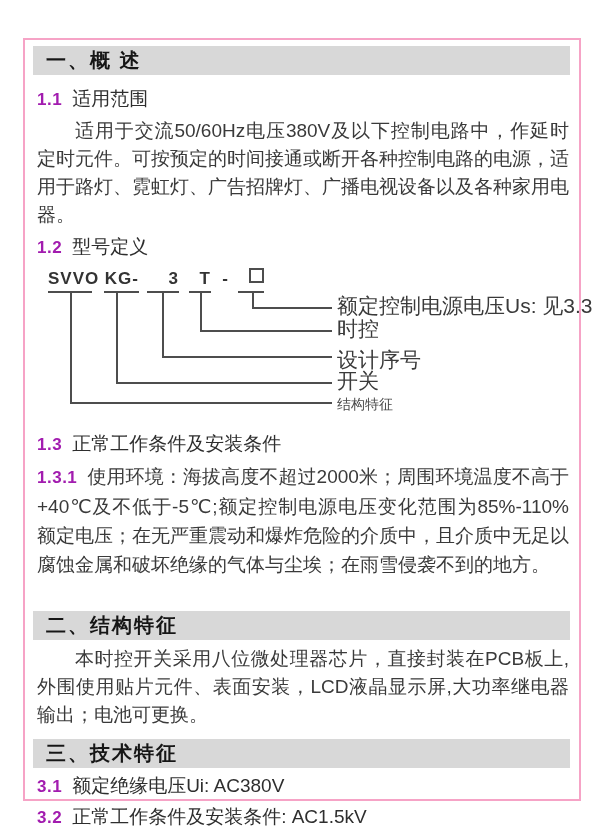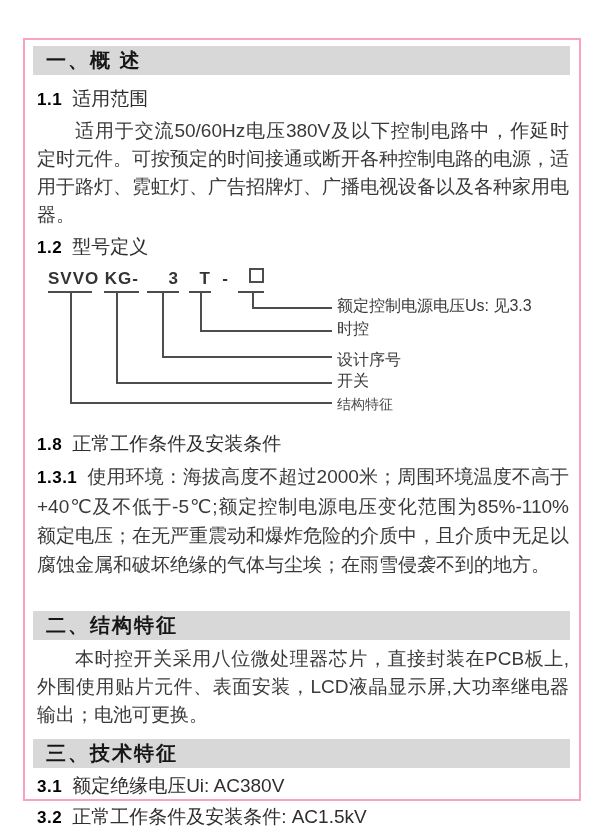--- a/index.html
+++ b/index.html
@@ -16,41 +16,41 @@
     margin:6px 9px 0 8px; background:#d8d8d8; color:#161616;
     font-size:20px; font-weight:bold; letter-spacing:2px;
     padding:2px 0 3px 13px; line-height:24px;
   }
   .sec-bar.sec2 { margin-top:32px; }
   .sec-bar.sec3 { margin-top:10px; }
   .content { padding:0 10px 0 12px; }
   .hline { margin:12px 0 0 0; font-size:19px; color:#2e2e2e; line-height:24px; }
   .hline.tight { margin-top:6px; }
   .hline b, .body b {
-    font-size:17px; font-weight:bold; color:#000000;
+    font-size:17px; font-weight:bold; color:#a21caf;
     margin-right:10px; letter-spacing:0.5px;
   }
   .body {
     margin:5px 0 0 0; font-size:19px; line-height:28px;
     color:#3a3a3a; text-align:justify;
   }
   .body.lh29 { line-height:29px; }
   .indent { text-indent:2em; }
   
   .diagram { position:relative; height:154px; margin:6px 0 0 0; }
   .dp {
     position:absolute; top:2px; height:23px; box-sizing:content-box;
     text-align:right; font-weight:bold; font-size:17px; color:#333;
     border-bottom:2px solid #4d4d4d; letter-spacing:1px; line-height:22px;
   }
   .dp.nb { border-bottom:none; }
   .sq { display:inline-block; width:11px; height:11px; border:2px solid #4d4d4d; margin-bottom:2px; }
   .conn { position:absolute; border-left:2px solid #4d4d4d; border-bottom:2px solid #4d4d4d; }
   .dlabel {
-    position:absolute; left:300px; font-size:16px; color:#3a3a3a;
+    position:absolute; left:300px; font-size:21px; color:#3a3a3a;
     white-space:nowrap; line-height:20px;
   }
   .dlabel.small { font-size:14px; color:#4a4a4a; }
 </style>
 </head>
 <body>
 
 <div class="page">
   <div class="frame">
 
@@ -77,21 +77,21 @@
         <div class="conn" style="left:79px;top:27px;width:214px;height:89px"></div>
         <div class="conn" style="left:33px;top:27px;width:260px;height:109px"></div>
 
         <div class="dlabel" style="top:30px">额定控制电源电压Us: 见3.3</div>
         <div class="dlabel" style="top:53px">时控</div>
         <div class="dlabel" style="top:84px">设计序号</div>
         <div class="dlabel" style="top:105px">开关</div>
         <div class="dlabel small" style="top:128px">结构特征</div>
       </div>
 
-      <p class="hline"><b>1.8</b><span>正常工作条件及安装条件</span></p>
+      <p class="hline"><b>1.3</b><span>正常工作条件及安装条件</span></p>
 
       <p class="body lh29"><b>1.3.1</b><span>使用环境：海拔高度不超过2000米；周围环境温度不高于+40℃及不低于-5℃;额定控制电源电压变化范围为85%-110% 额定电压；在无严重震动和爆炸危险的介质中，且介质中无足以腐蚀金属和破坏绝缘的气体与尘埃；在雨雪侵袭不到的地方。</span></p>
     </div>
 
     <div class="sec-bar sec2">二、结构特征</div>
 
     <div class="content">
       <p class="body indent">本时控开关采用八位微处理器芯片，直接封装在PCB板上,外围使用贴片元件、表面安装，LCD液晶显示屏,大功率继电器输出；电池可更换。</p>
     </div>
 

